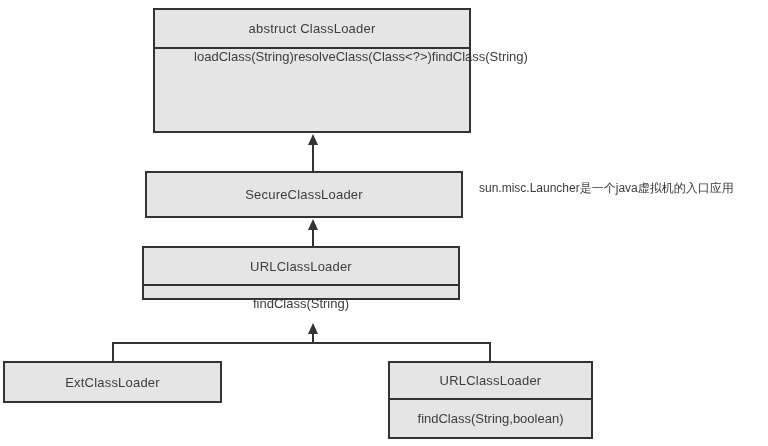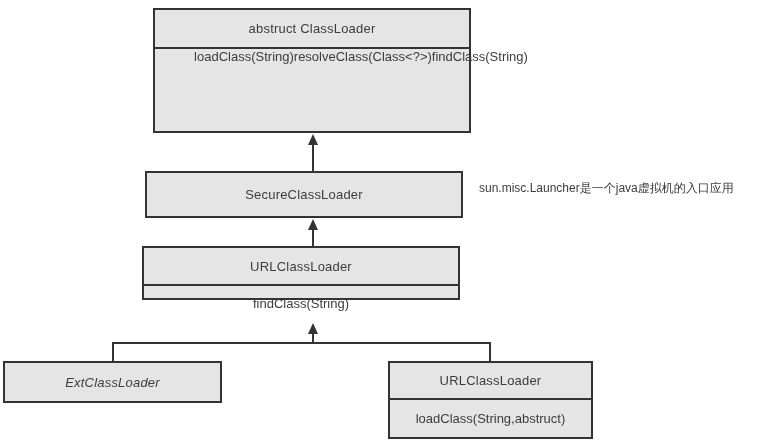--- a/index.html
+++ b/index.html
@@ -104,24 +104,24 @@
     </div>
   </div>
 
   <span class="arrow-head" style="left:308px; top:323px;"></span>
   <div class="connector-line" style="left:312px; top:332px; width:2px; height:11px;"></div>
 
   <div class="connector-line" style="left:112px; top:342px; width:379px; height:2px;"></div>
   <div class="connector-line" style="left:112px; top:342px; width:2px; height:19px;"></div>
   <div class="connector-line" style="left:489px; top:342px; width:2px; height:19px;"></div>
 
-  <div class="class-box" style="left:3px; top:361px; width:219px; height:42px;font-style:italic;">
+  <div class="class-box" style="left:3px; top:361px; width:219px; height:42px;">
     <div class="box-title" style="height:100%;">ExtClassLoader</div>
   </div>
 
   <div class="class-box" style="left:388px; top:361px; width:205px; height:78px;">
     <div class="box-title has-methods" style="height:37px;">URLClassLoader</div>
     <div class="box-methods centered" style="height:37px;">
-      <div class="method-line">loadClass(String,abstruct)</div>
+      <div class="method-line">findClass(String,boolean)</div>
     </div>
   </div>
 
 </div>
 
 </body></html>

